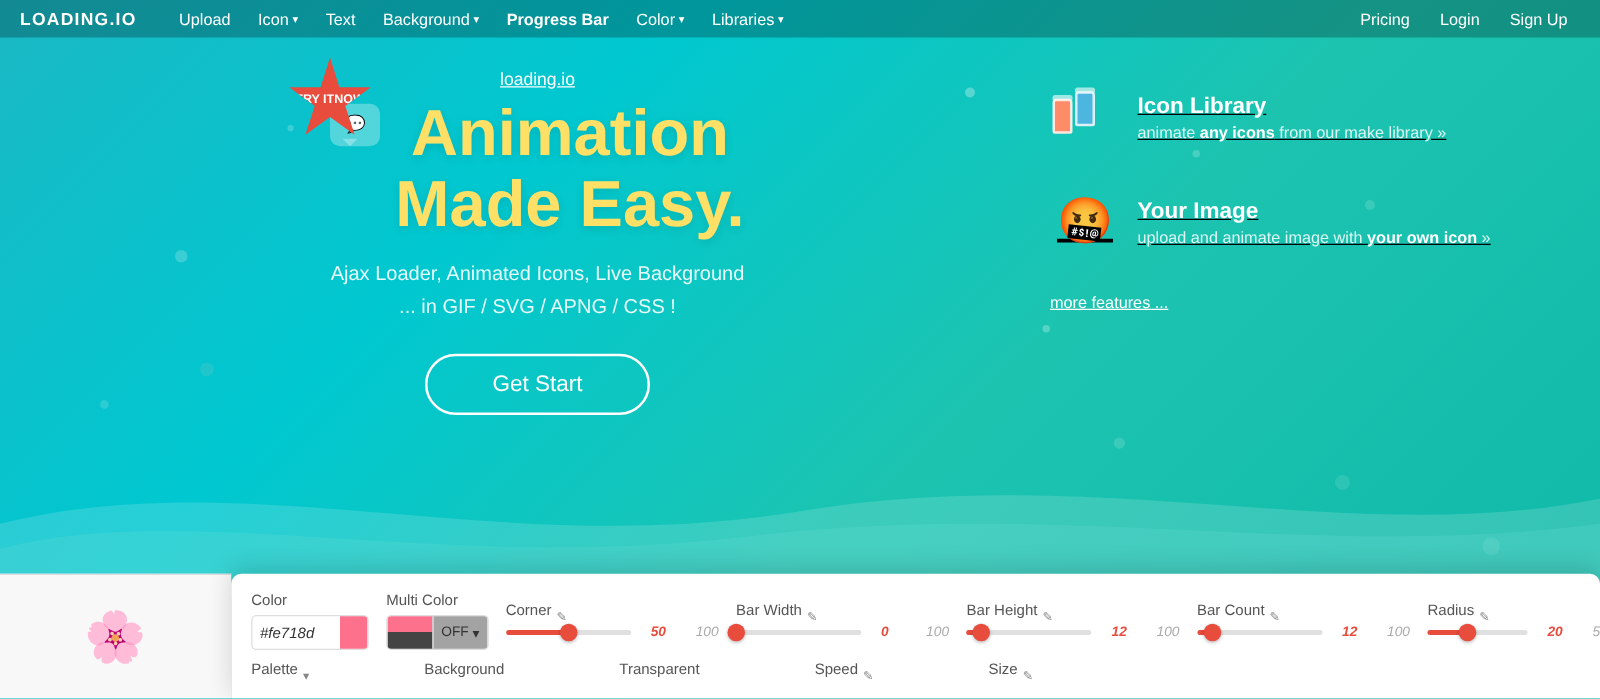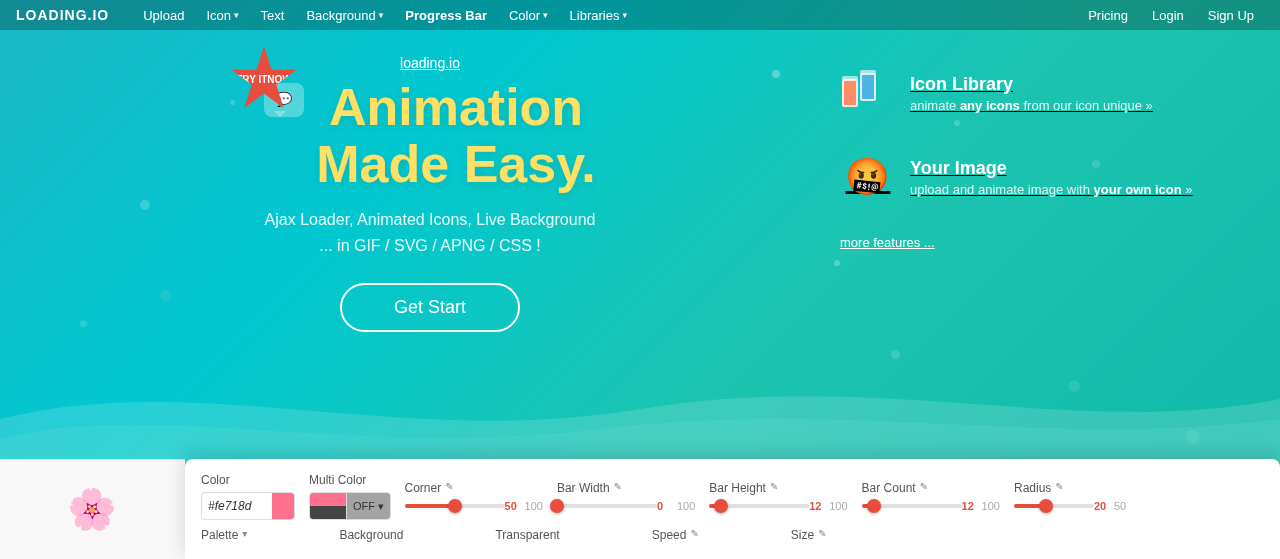--- a/index.html
+++ b/index.html
@@ -111,21 +111,21 @@
     .editor-row1 {
       display: flex; align-items: center; gap: 0; flex-wrap: nowrap;
     }
     .editor-field {
       display: flex; flex-direction: column; margin-right: 14px;
     }
     .editor-label {
       font-size: 12px; color: #555; margin-bottom: 5px; font-weight: 500;
     }
     .editor-label-row {
-      display: flex; align-items: flex-start; gap: 4px;
+      display: flex; align-items: flex-end; gap: 4px;
     }
     .edit-icon { font-size: 10px; color: #888; cursor: pointer; }
 
     
     .color-field {
       display: flex; align-items: center; border: 1px solid #ddd; border-radius: 4px; overflow: hidden; height: 28px;
     }
     .color-hex {
       padding: 0 6px; font-size: 12px; color: #333; background: #fff; border: none; width: 70px; font-style: italic;
     }
@@ -136,21 +136,21 @@
       display: flex; align-items: center; border: 1px solid #ddd; border-radius: 4px; overflow: hidden; height: 28px;
     }
     .multi-swatch { width: 36px; height: 28px; background: linear-gradient(to bottom, #fe718d 50%, #444 50%); }
     .multi-toggle {
       padding: 0 6px; font-size: 11px; color: #333; background: #a3a3a3;
       border-left: 1px solid #ddd; height: 28px; display: flex; align-items: center; cursor: pointer; gap: 3px;
     }
 
     
     .slider-field { display: flex; flex-direction: column; }
-    .slider-container { display: flex; align-items: center; gap: 0; }
+    .slider-container { display: flex; align-items: center; gap: 16px; font-style: italic; }
     .slider-track {
       width: 100px; height: 4px; background: #e0e0e0; border-radius: 2px; position: relative; cursor: pointer;
     }
     .slider-fill {
       height: 100%; background: #e74c3c; border-radius: 2px; position: absolute; left: 0;
     }
     .slider-thumb {
       width: 14px; height: 14px; background: #e74c3c; border-radius: 50%;
       position: absolute; top: -5px; transform: translateX(-50%);
       box-shadow: 0 1px 3px rgba(0,0,0,0.3);
@@ -312,21 +312,21 @@
         <div class="icon-lib-visual">
           <div class="can can1"></div>
           <div class="can can2"></div>
           <div class="can-cap cap1"></div>
           <div class="can-cap cap2"></div>
         </div>
       </div>
       <div class="feature-text">
         <h3>Icon Library</h3>
         <p>
-          <span>animate </span><strong>any icons</strong><span> from our icon unique »</span>
+          <span>animate </span><strong>any icons</strong><span> from our make library »</span>
         </p>
       </div>
     </div>
 
     
     <div class="feature-item">
       <div class="feature-icon feature-icon-img">
         <span class="red-face">🤬</span>
       </div>
       <div class="feature-text">

